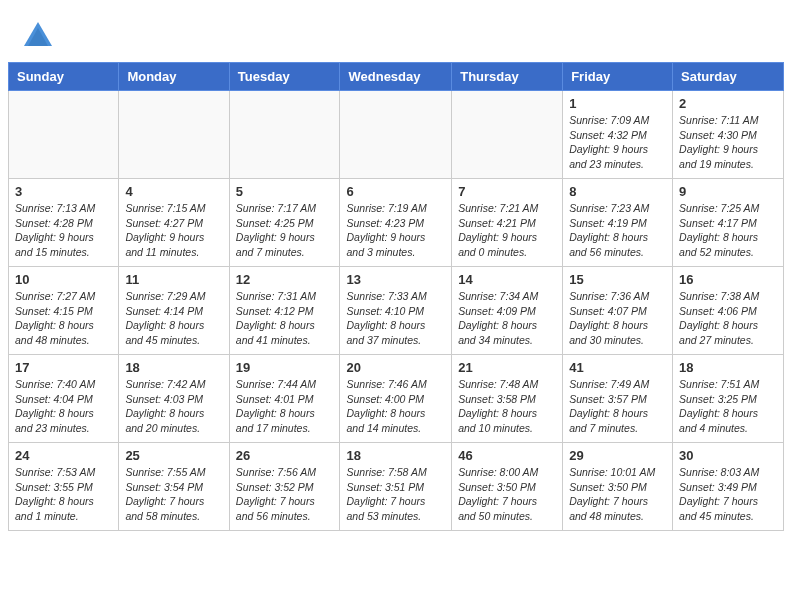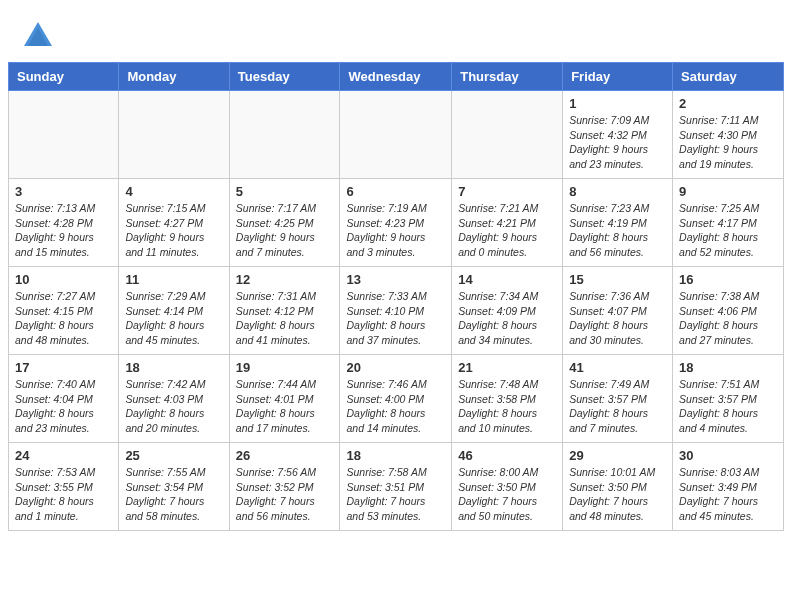--- a/index.html
+++ b/index.html
@@ -294,21 +294,21 @@
           <td>
             <span class="day-num">41</span>
             <div class="day-info">Sunrise: 7:49 AM
 Sunset: 3:57 PM
 Daylight: 8 hours
 and 7 minutes.</div>
           </td>
           <td>
             <span class="day-num">18</span>
             <div class="day-info">Sunrise: 7:51 AM
-Sunset: 3:57 PM
+Sunset: 3:25 PM
 Daylight: 8 hours
 and 4 minutes.</div>
           </td>
         </tr>
         <tr class="week-row">
           <td>
             <span class="day-num">24</span>
             <div class="day-info">Sunrise: 7:53 AM
 Sunset: 3:55 PM
 Daylight: 8 hours

